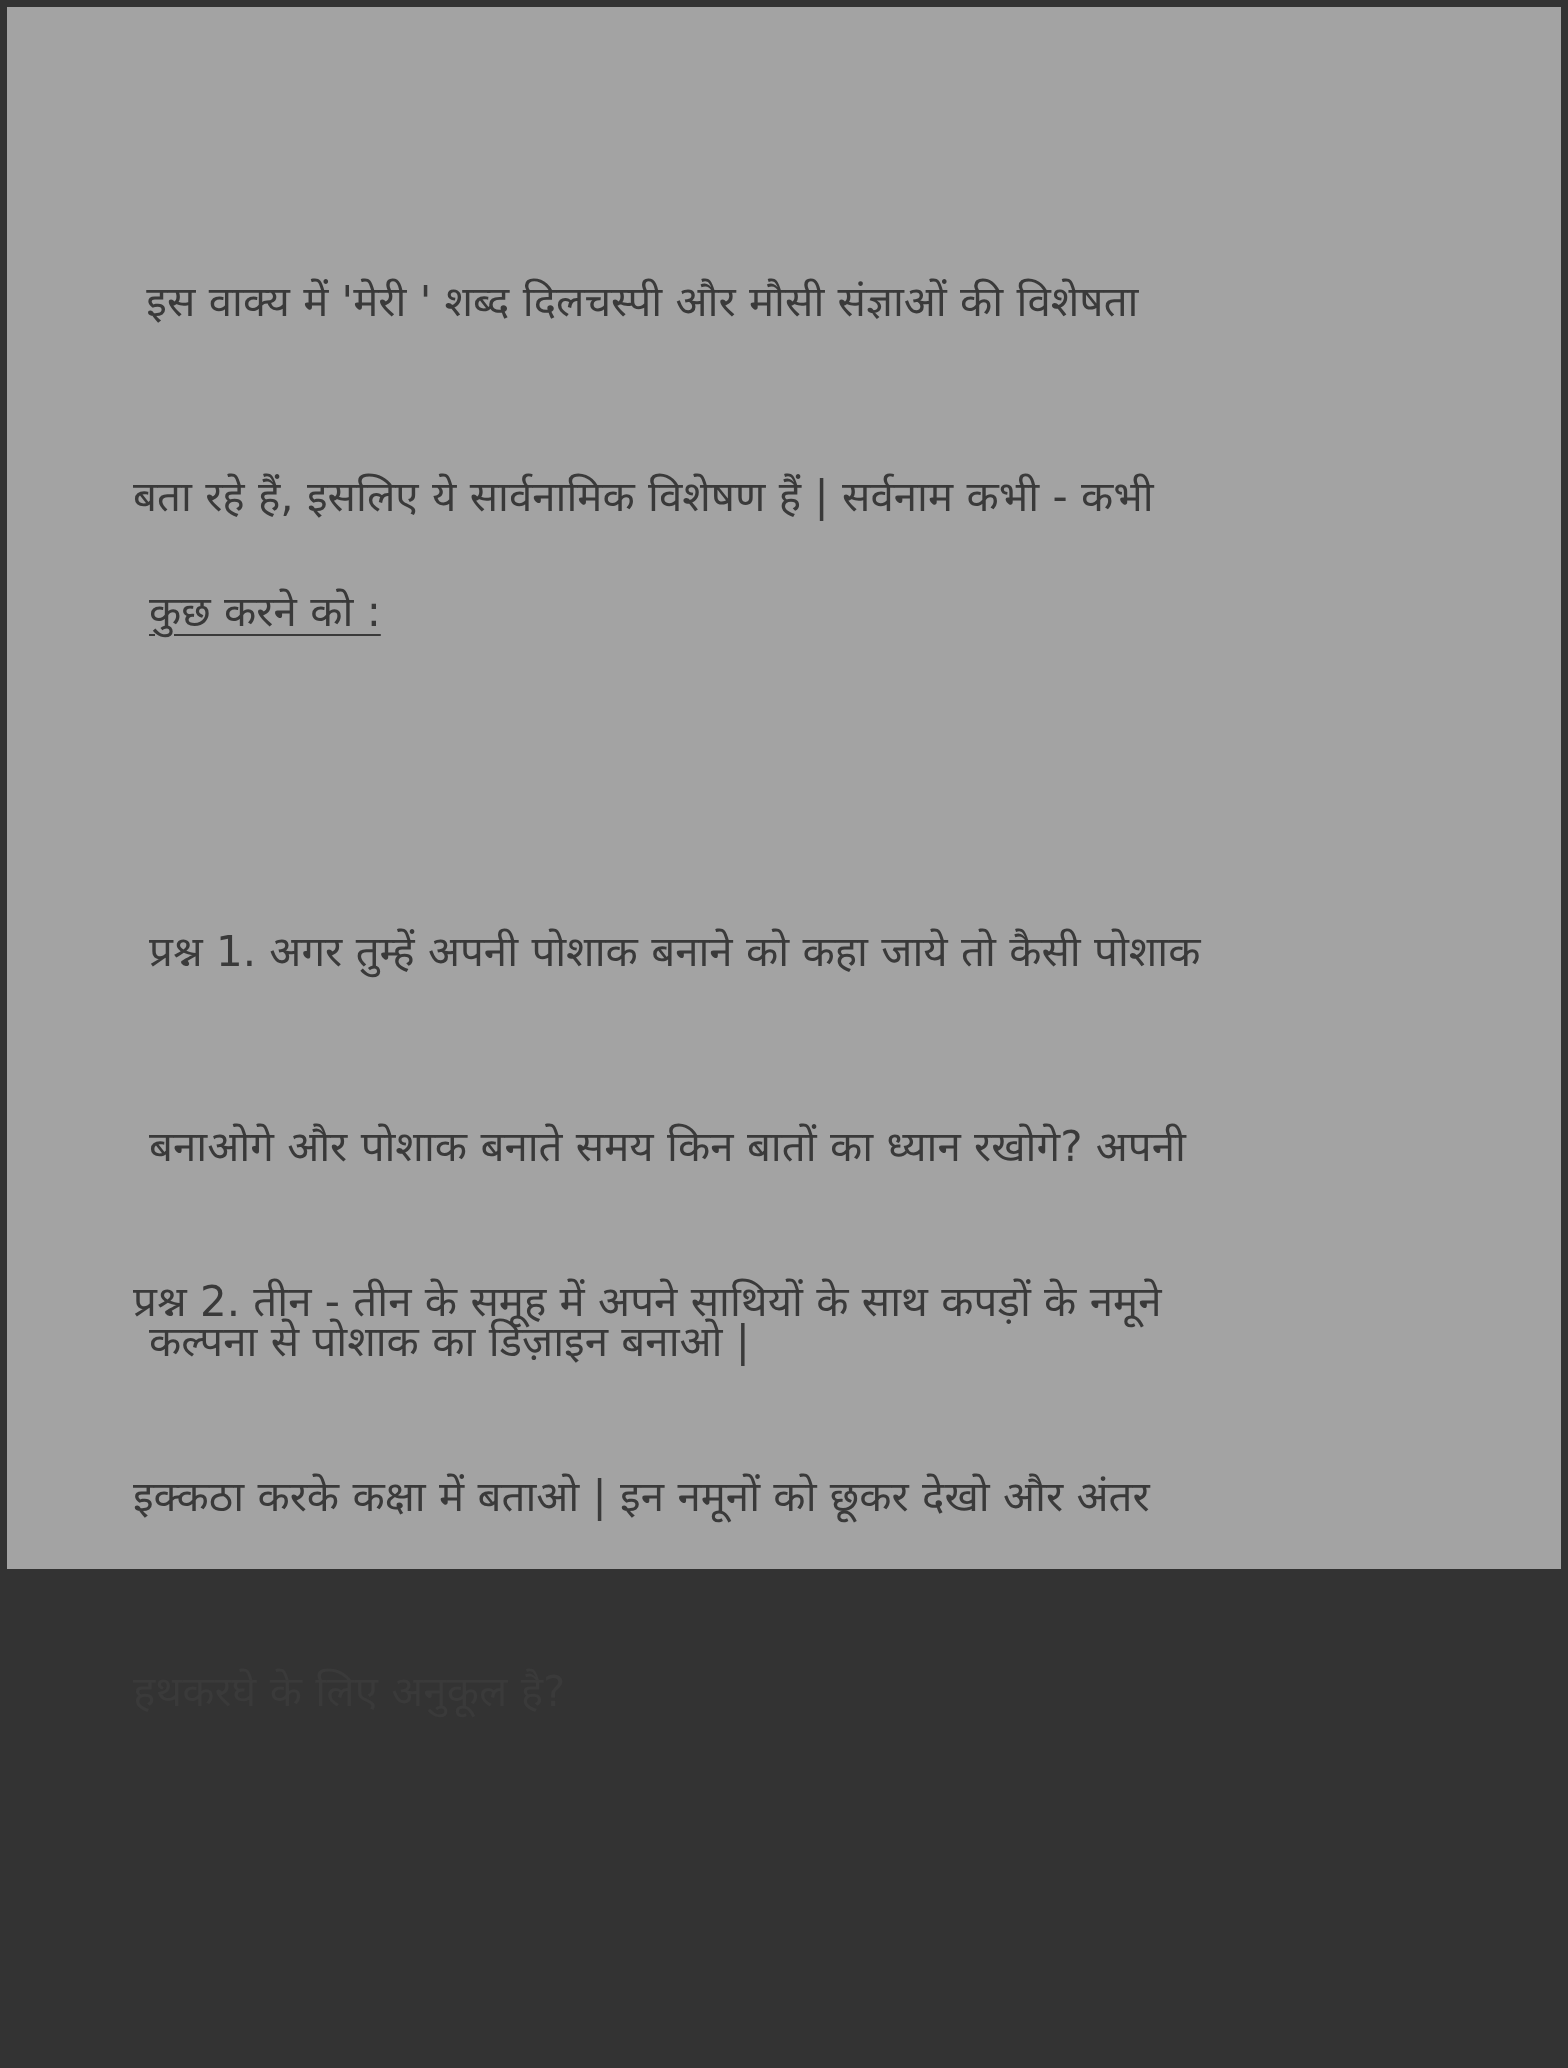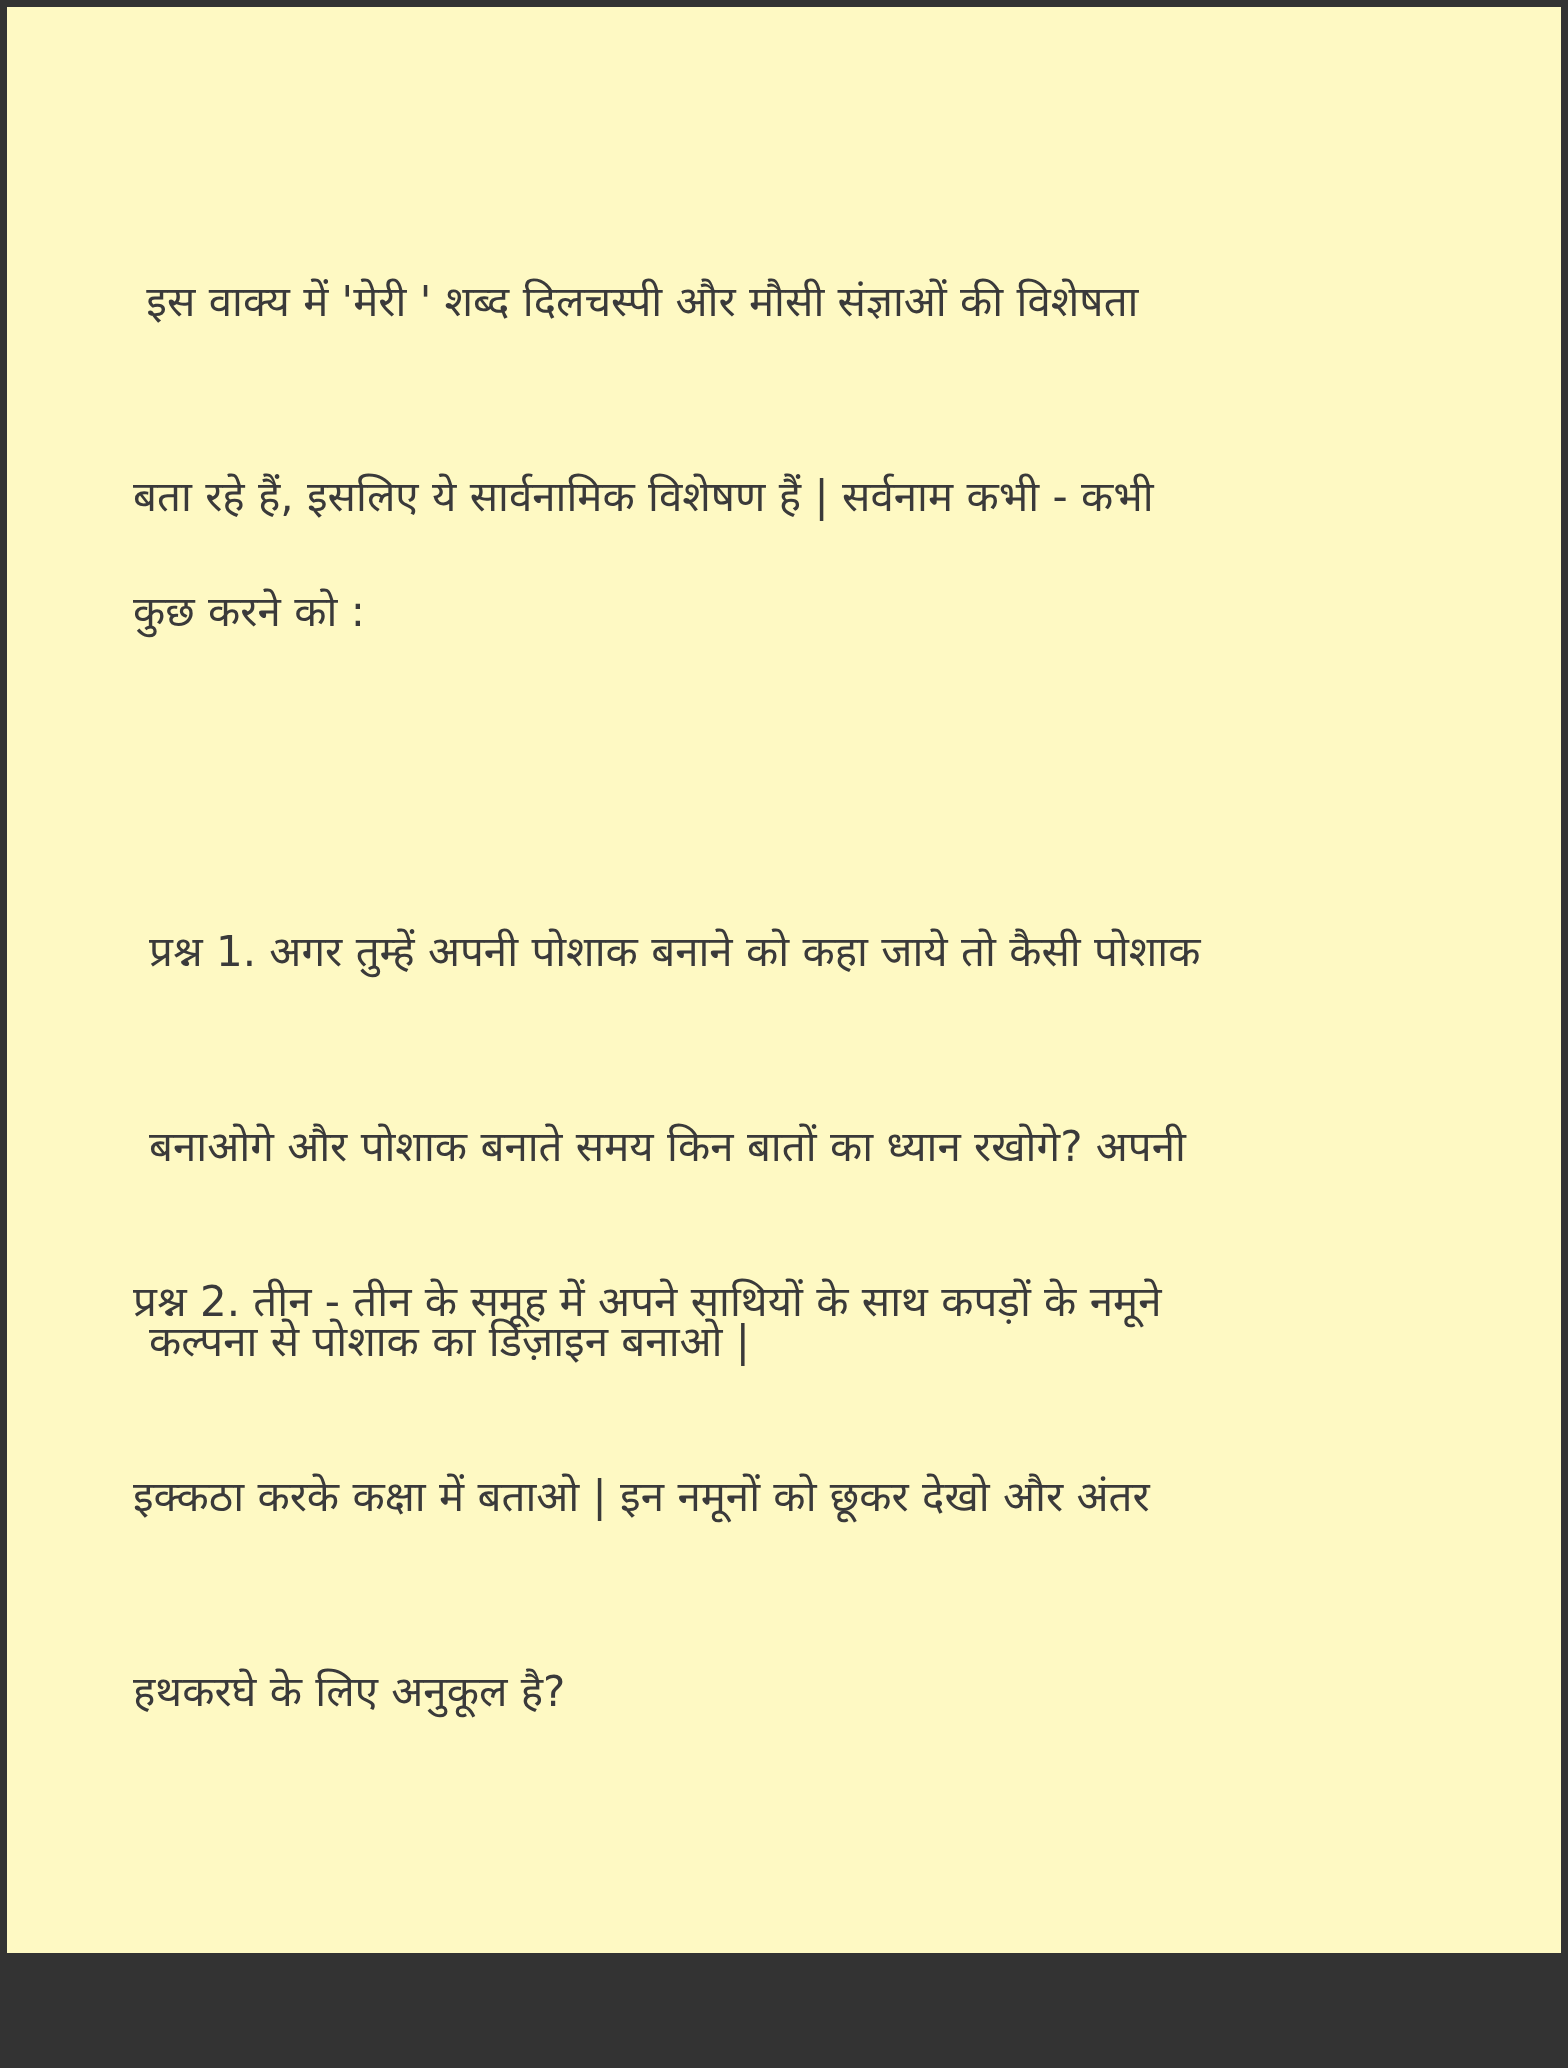--- a/index.html
+++ b/index.html
@@ -11,22 +11,22 @@
       width: 1568px;
       height: 2068px;
       position: relative;
       overflow: hidden;
     }
     .page {
       position: absolute;
       left: 7px;
       top: 7px;
       width: 1554px;
-      height: 1946px;
-      background: #fef9c3;
+      height: 1562px;
+      background: #a3a3a3;
       box-sizing: border-box;
     }
     .content {
       position: absolute;
       left: 126px;
       top: 132px;
       width: 1300px;
       color: #3a3a3a;
       font-family: "DejaVu Sans", "Liberation Sans", sans-serif;
       font-size: 42px;
@@ -38,21 +38,22 @@
       white-space: pre-wrap;
     }
     .line {
       display: block;
       white-space: pre;
     }
     .intro { position: absolute; top: 0; left: 0; }
     .heading {
       position: absolute;
       top: 440px;
-      left: 0;
+      left: 16px;
+      text-decoration: underline;
       text-decoration-thickness: 2px;
       text-underline-offset: 8px;
     }
     .q1 { position: absolute; top: 650px; left: 0; margin-left: 16px; }
     .q2 { position: absolute; top: 1000px; left: 0; }
     .q3 { position: absolute; top: 1440px; left: 0; }
   </style>
 </head>
 <body>
 

